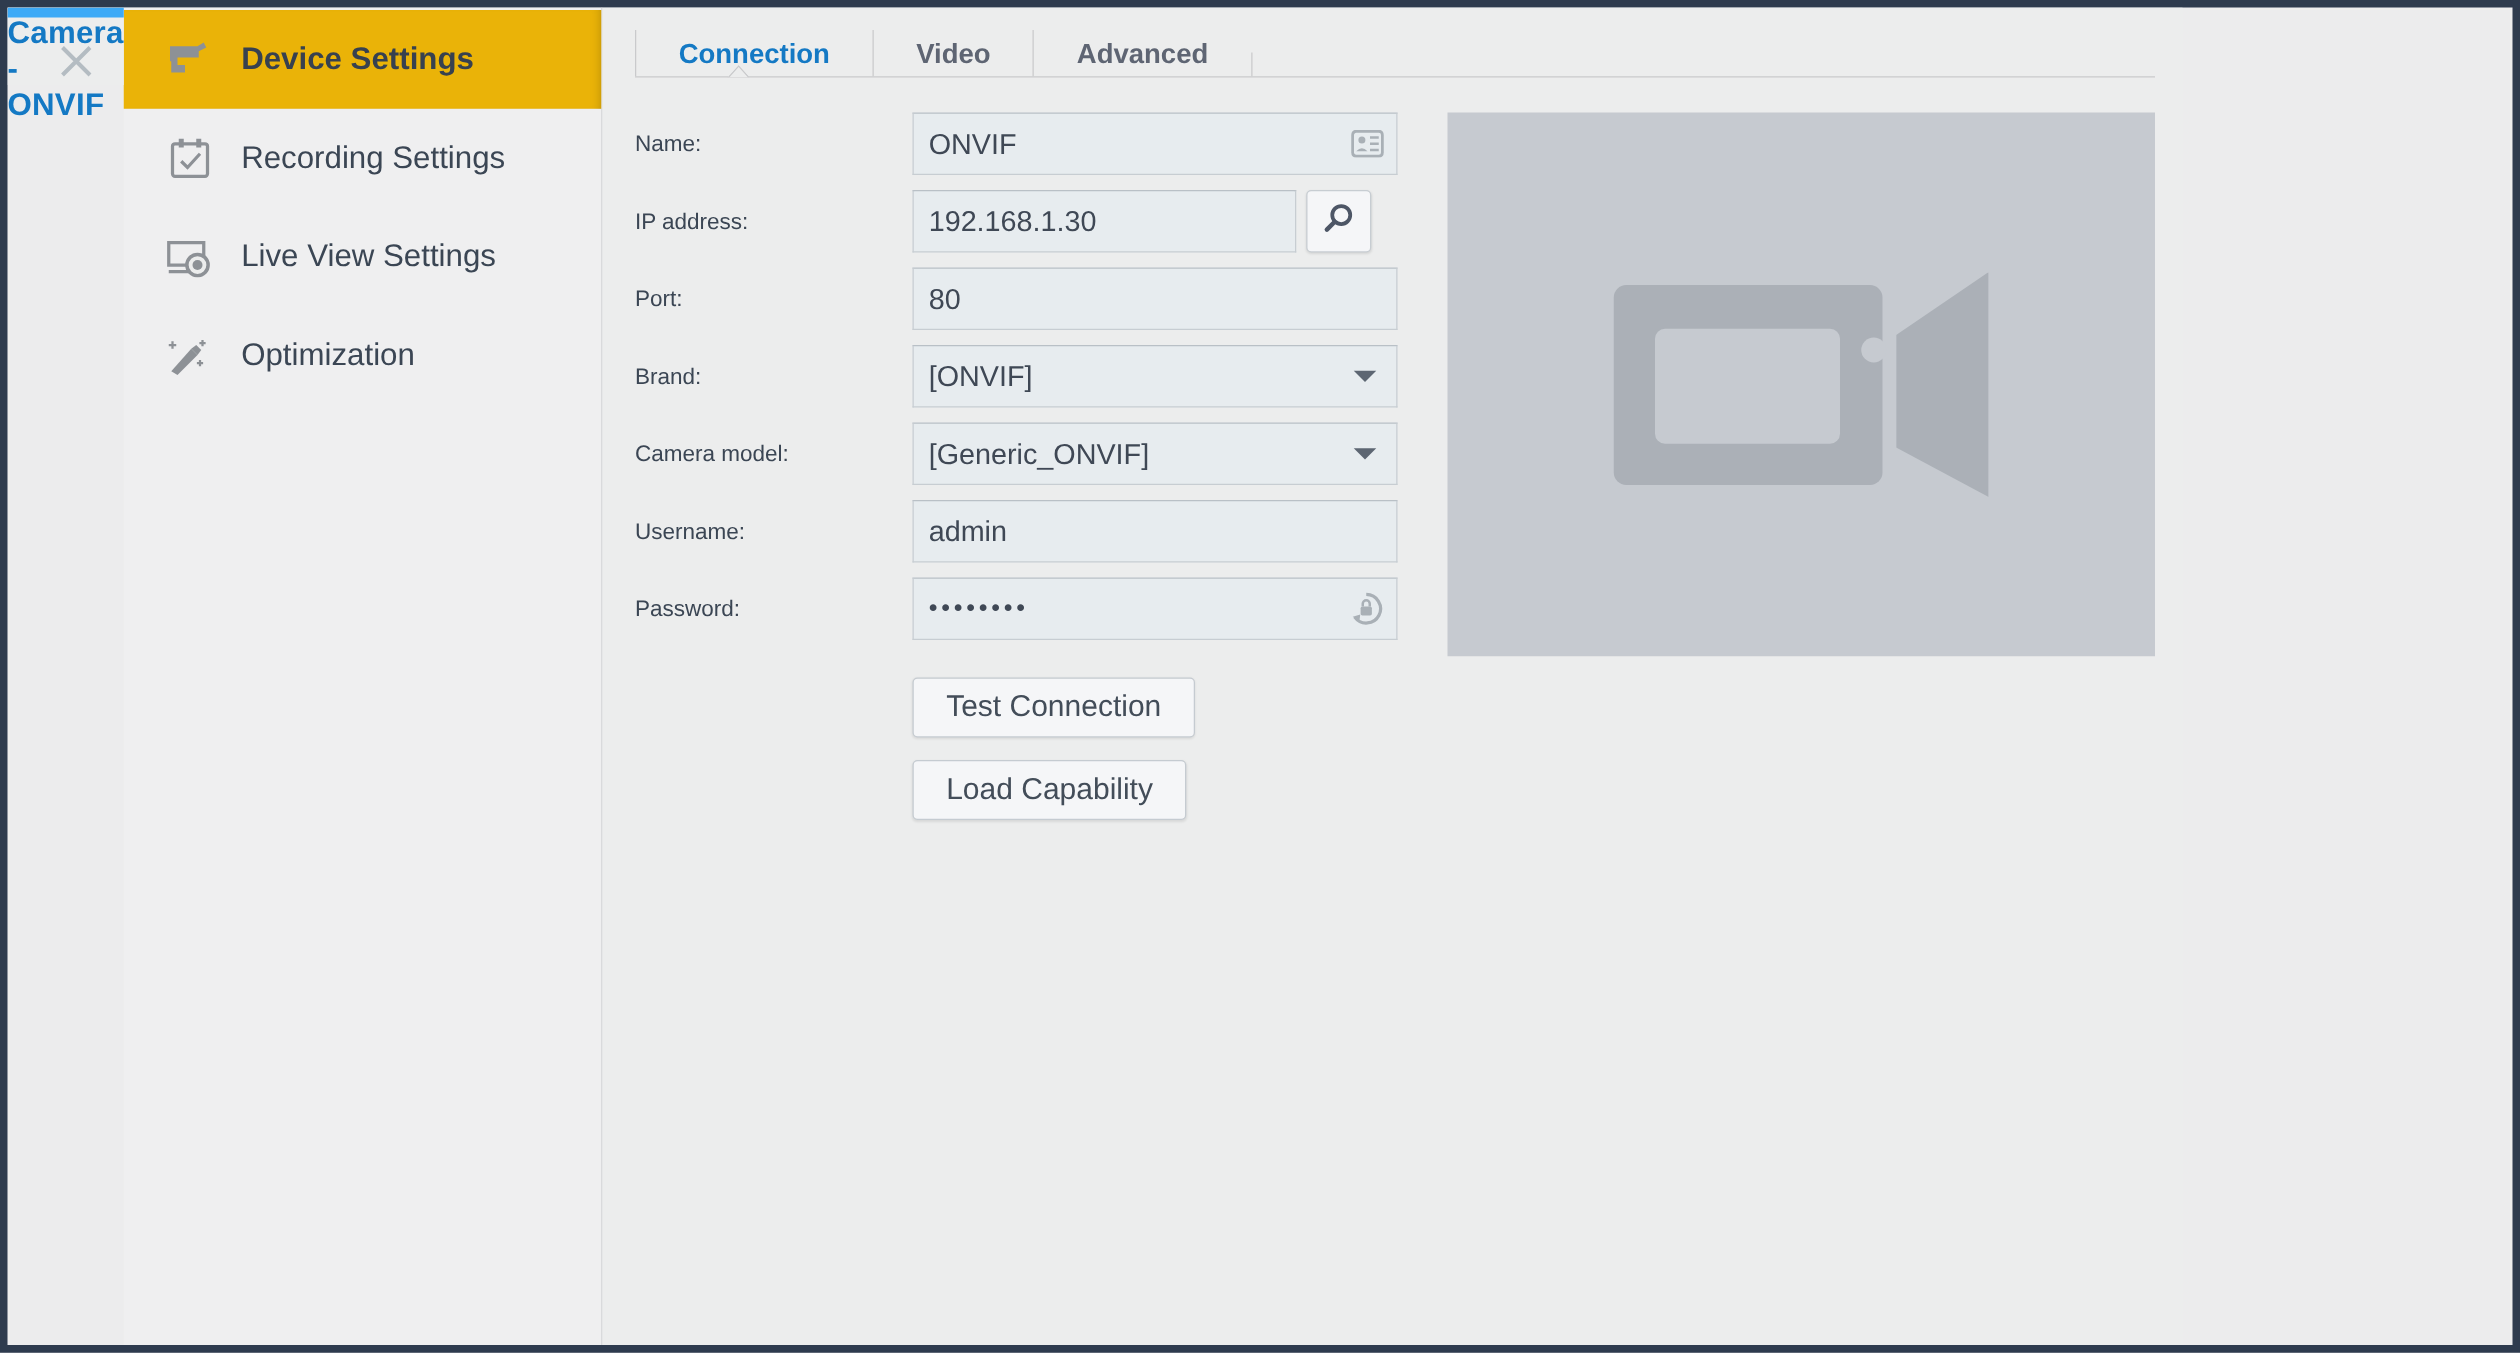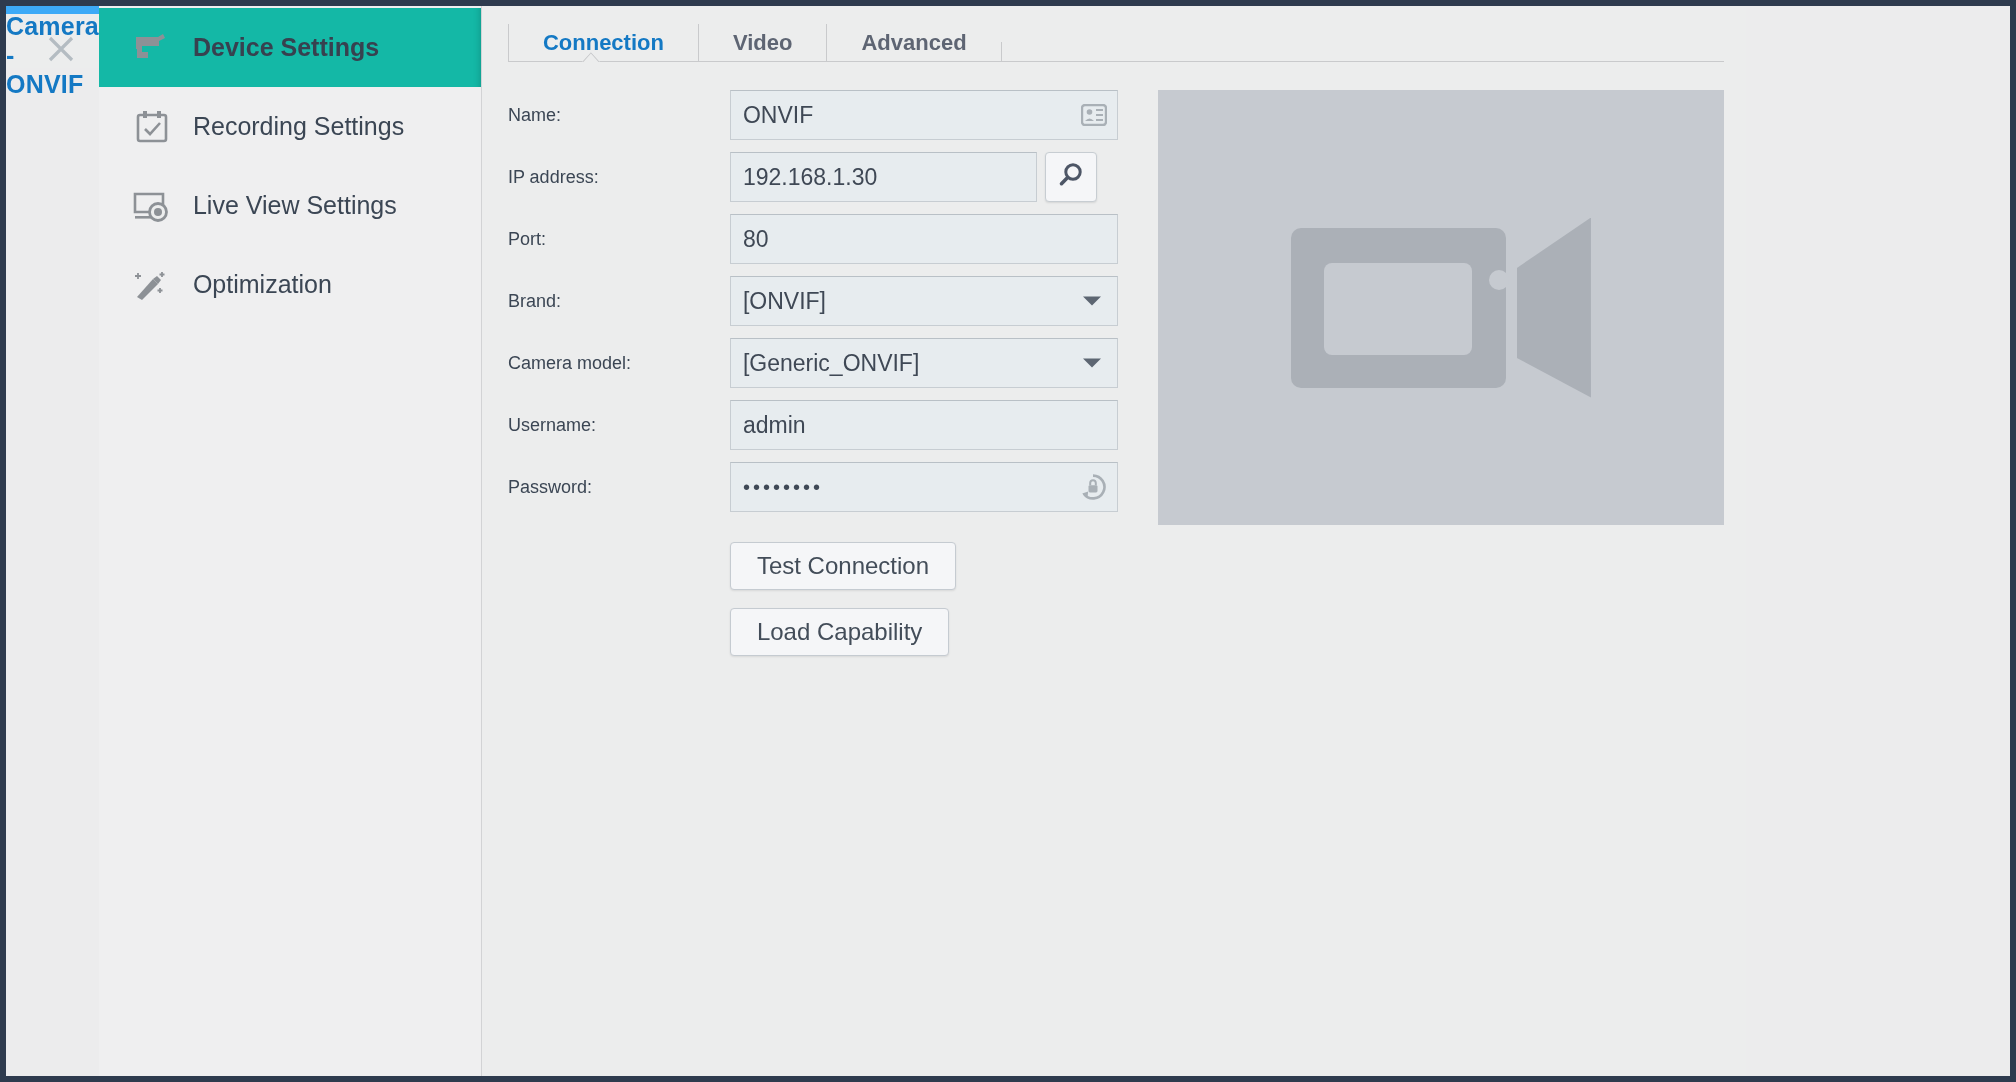--- a/index.html
+++ b/index.html
@@ -50,21 +50,21 @@
     padding-top: 2px;
   }
   .side-item {
     height: 79px;
     display: flex; align-items: center;
     padding-left: 32px;
     gap: 20px;
     cursor: pointer;
   }
   .side-item.active {
-    background: #14b8a6;
+    background: #eab308;
     box-shadow: inset -7px 0 9px -8px rgba(0,0,0,.28);
   }
   .side-ico {
     width: 42px; height: 42px; flex: 0 0 42px;
     display: flex; align-items: center; justify-content: center;
     color: #8d9196;
   }
   .side-label {
     font-size: 25px; color: #3b4654;
   }

